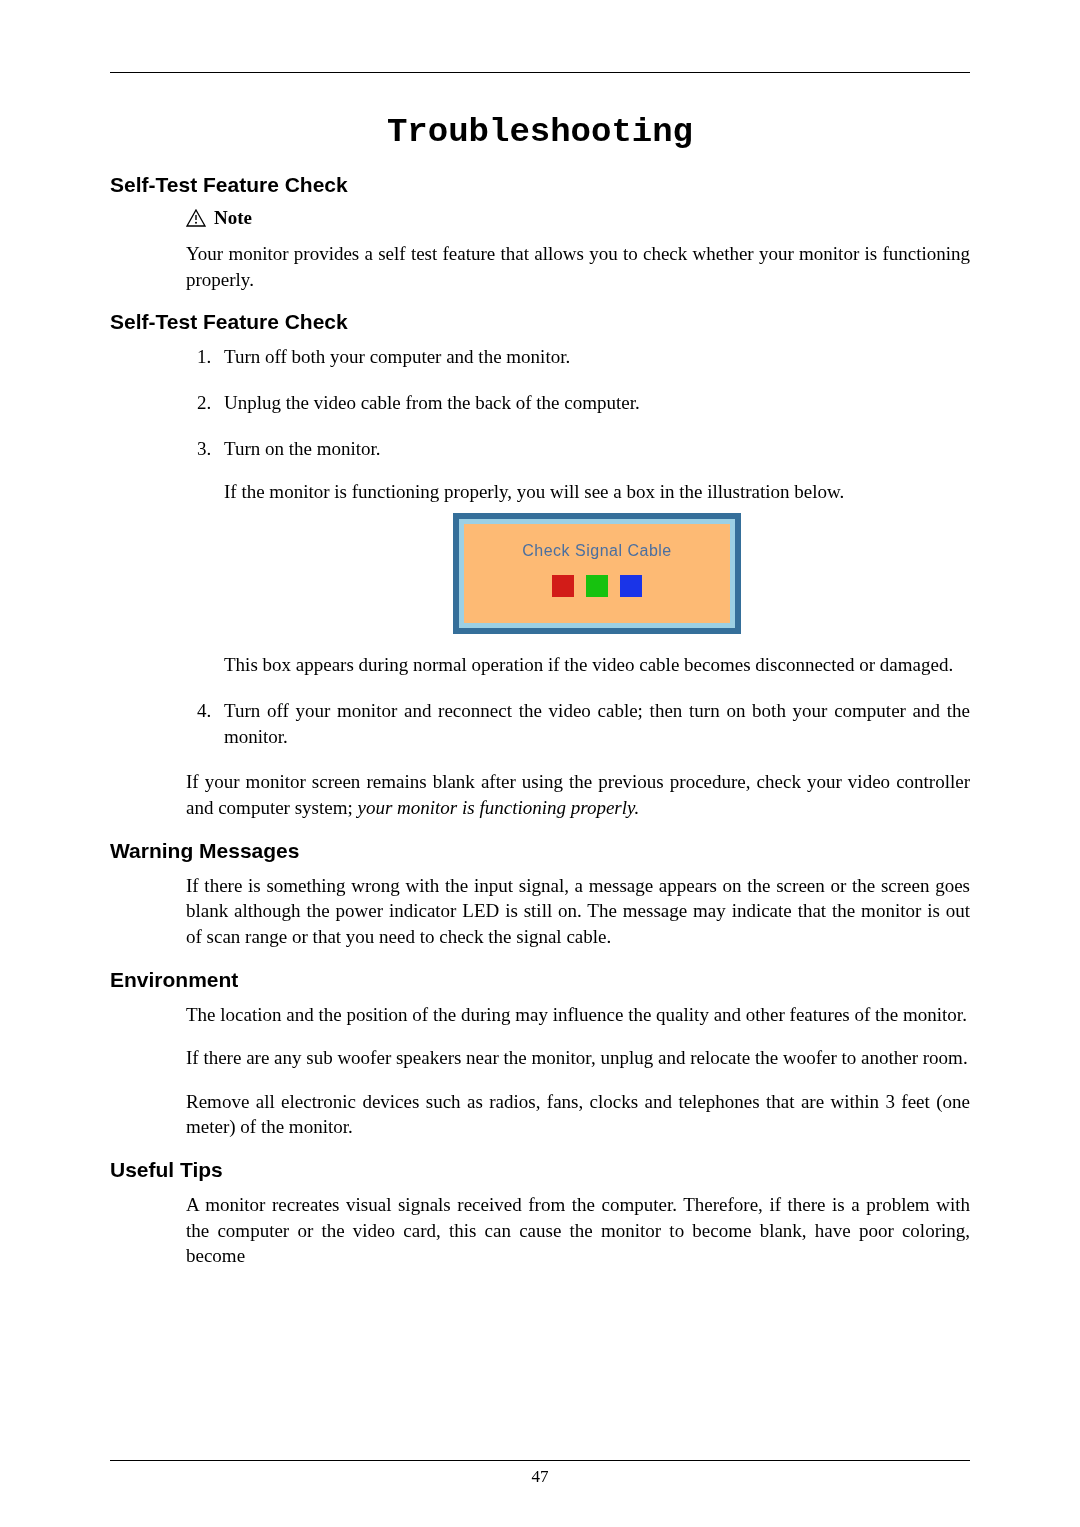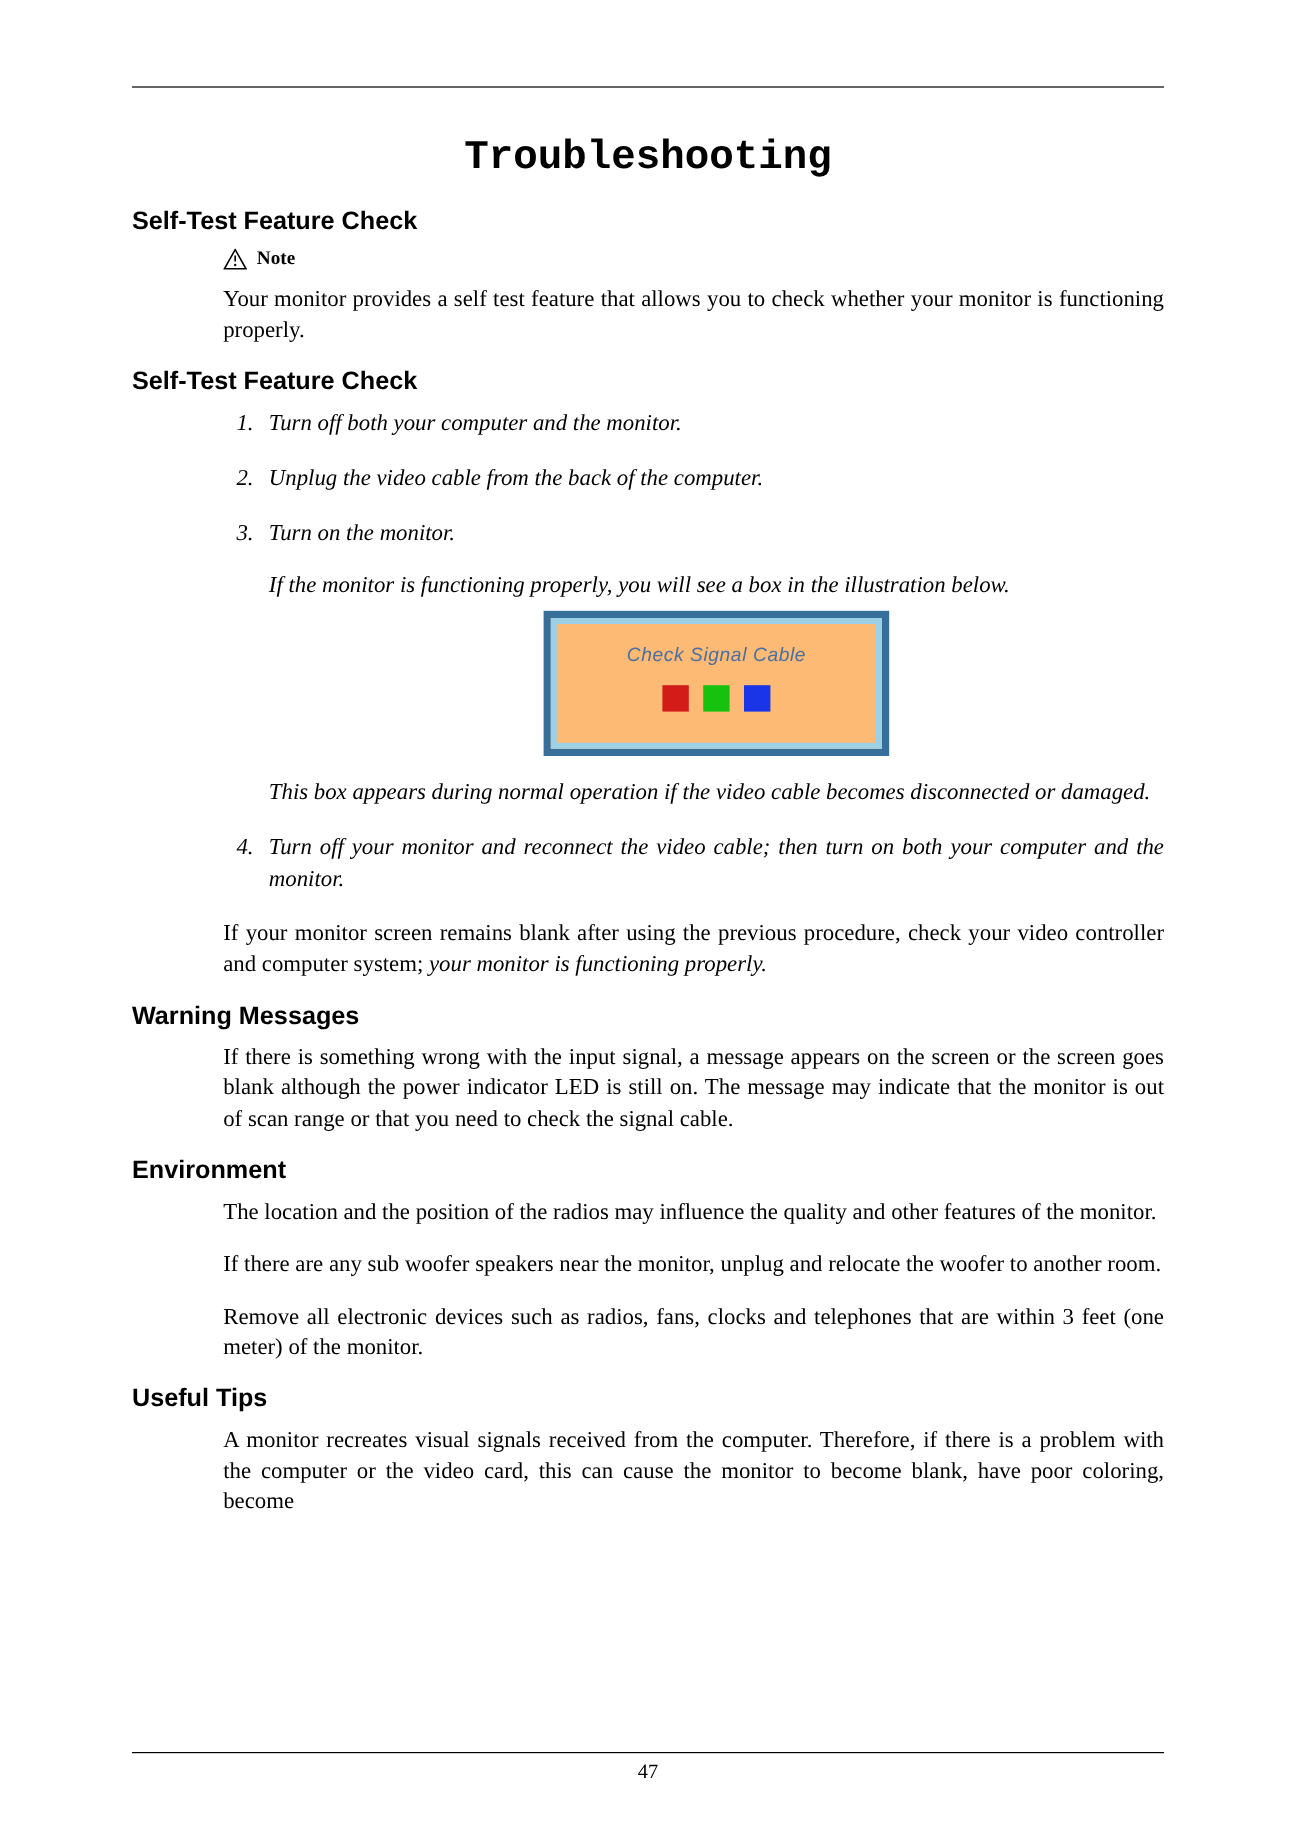--- a/index.html
+++ b/index.html
@@ -52,40 +52,39 @@
     display:flex;
     align-items:center;
     gap:8px;
     margin-left:76px;
     margin-bottom:12px;
   }
   .note-row svg{display:block;}
   .note-row .note-label{
     font-family:"Times New Roman",Times,serif;
     font-weight:700;
-    font-size:16px;
+    font-size:19px;
   }
   p.body{
     margin:0 0 18px 0;
     padding-left:76px;
     text-align:justify;
     line-height:var(--body-line);
   }
   p.body-flush{
     margin:0 0 18px 0;
     padding-left:76px;
     text-align:justify;
     line-height:var(--body-line);
   }
   ol.steps{
     list-style:decimal;
     margin:0 0 2px 0;
     padding-left:106px;
     text-align:justify;
-    font-style:italic;
   }
   ol.steps > li{
     padding-left:8px;
     margin-bottom:20px;
     line-height:var(--body-line);
   }
   ol.steps > li p.sub{
     margin:18px 0 0 0;
     text-align:justify;
   }
@@ -200,21 +199,21 @@
     <li><span>Turn off your monitor and reconnect the video cable; then turn on both your computer and the monitor.</span></li>
   </ol>
   <p class="body-flush">
     <span>If your monitor screen remains blank after using the previous procedure, check your video controller and computer system; </span><span class="italic">your monitor is functioning properly.</span>
   </p>
 
   <h2 class="section gap-top">Warning Messages</h2>
   <p class="body">If there is something wrong with the input signal, a message appears on the screen or the screen goes blank although the power indicator LED is still on. The message may indicate that the monitor is out of scan range or that you need to check the signal cable.</p>
 
   <h2 class="section gap-top">Environment</h2>
-  <p class="body">The location and the position of the radios may influence the quality and other features of the monitor.</p>
+  <p class="body">The location and the position of the during may influence the quality and other features of the monitor.</p>
   <p class="body">If there are any sub woofer speakers near the monitor, unplug and relocate the woofer to another room.</p>
   <p class="body">Remove all electronic devices such as radios, fans, clocks and telephones that are within 3 feet (one meter) of the monitor.</p>
 
   <h2 class="section gap-top">Useful Tips</h2>
   <p class="body">A monitor recreates visual signals received from the computer. Therefore, if there is a problem with the computer or the video card, this can cause the monitor to become blank, have poor coloring, become</p>
 </div>
 
 <div class="footer">
   <div class="rule"></div>
   <div class="num">47</div>

